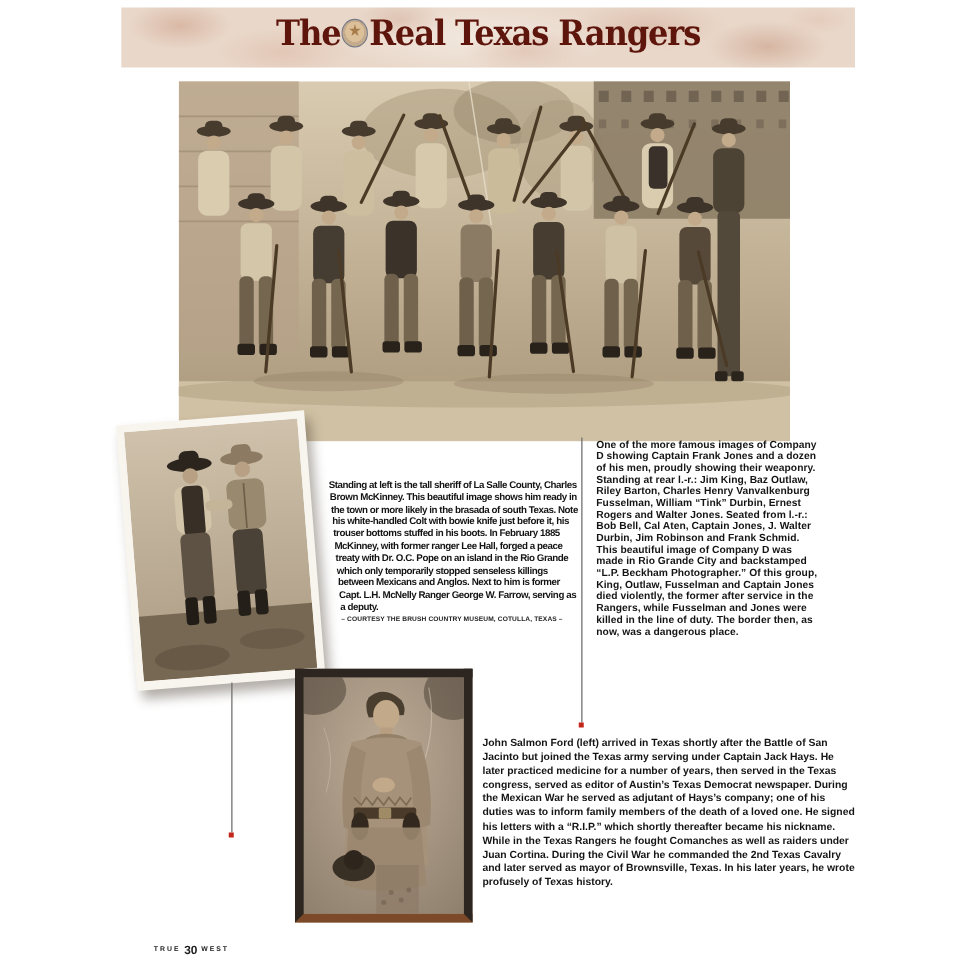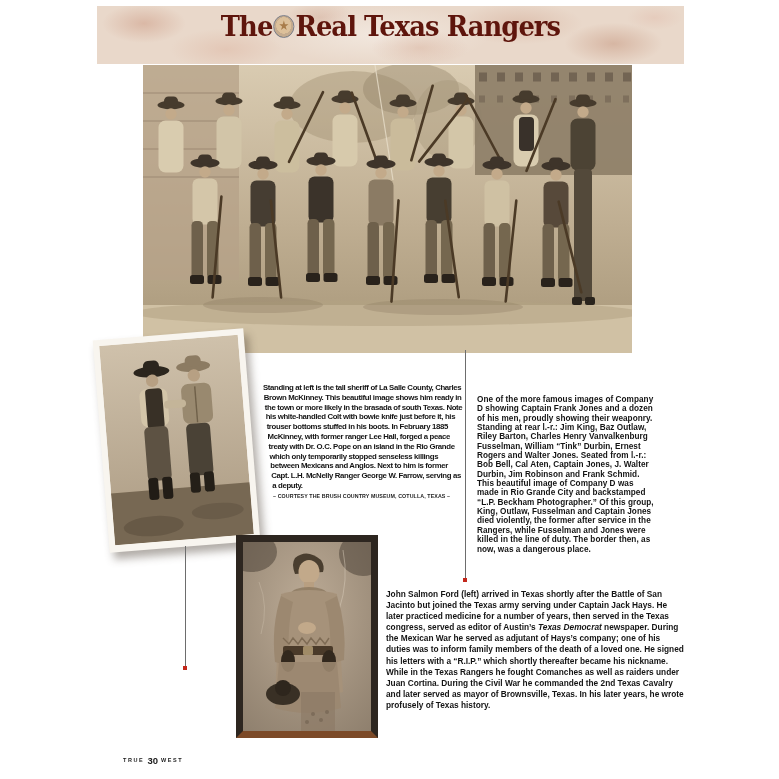--- a/index.html
+++ b/index.html
@@ -1,20 +1,20 @@
 <!DOCTYPE html>
 <html><head>
 <meta charset="utf-8">
 <style>
   html,body{margin:0;padding:0;background:#ffffff;}
   .page{position:relative;width:779px;height:779px;background:#ffffff;overflow:hidden;
         font-family:"Liberation Sans",sans-serif;}
 
   
-  .banner{position:absolute;left:97px;top:6px;width:587px;height:58px;
+  .banner{position:absolute;left:97px;top:6px;width:587px;height:48px;
     background-color:#e9d8ca;
     background-image:
       radial-gradient(ellipse 60px 28px at 8% 30%, rgba(206,158,136,.55), transparent 70%),
       radial-gradient(ellipse 80px 30px at 22% 75%, rgba(221,182,162,.5), transparent 70%),
       radial-gradient(ellipse 50px 22px at 38% 20%, rgba(199,150,128,.35), transparent 70%),
       radial-gradient(ellipse 70px 26px at 55% 72%, rgba(214,173,152,.45), transparent 70%),
       radial-gradient(ellipse 90px 30px at 72% 30%, rgba(206,160,138,.4), transparent 70%),
       radial-gradient(ellipse 70px 30px at 88% 65%, rgba(196,148,124,.5), transparent 70%),
       radial-gradient(ellipse 40px 18px at 95% 20%, rgba(226,192,176,.5), transparent 70%),
       radial-gradient(ellipse 150px 40px at 48% 50%, rgba(246,240,233,.65), transparent 75%);}
@@ -44,23 +44,23 @@
   .leader-2{left:465px;top:350px;height:228px;}
   .leader-dot{position:absolute;width:4px;height:4px;background:#c3271b;}
   .dot-1{left:183px;top:666px;}
   .dot-2{left:463px;top:578px;}
 
   
   .txt{position:absolute;color:#141414;font-weight:bold;}
   .txt-mckinney{left:262px;top:361px;width:204px;font-size:7.8px;line-height:9.8px;letter-spacing:-0.35px;margin-top:22px;}
   .runaround{float:left;width:14px;height:148px;shape-outside:polygon(0 0, 100% 100%, 0 100%);}
   .credit{margin-top:2px;font-size:5.3px;letter-spacing:0.1px;line-height:7px;color:#222;}
-  .txt-companyd{left:477px;top:351px;width:177px;font-size:8.2px;line-height:9.35px;letter-spacing:0.05px;margin-top:44px;}
+  .txt-companyd{left:477px;top:351px;width:177px;font-size:8.2px;line-height:9.35px;letter-spacing:0.05px;}
   .txt-ford{left:386px;top:589px;width:298px;font-size:8.3px;line-height:11.1px;letter-spacing:0;}
-  .txt-ford .ital{font-style:italic;}
+  .txt-ford .ital{}
 
   
   .footer{position:absolute;left:123px;top:750px;color:#1a1a1a;white-space:nowrap;}
   .footer .mag{font-size:5.5px;font-weight:bold;letter-spacing:1.6px;vertical-align:2px;}
   .footer .pagenum{font-size:9.5px;font-weight:bold;letter-spacing:0;margin:0 3px;}
 </style>
 </head>
 <body>
 
 <div class="page">

